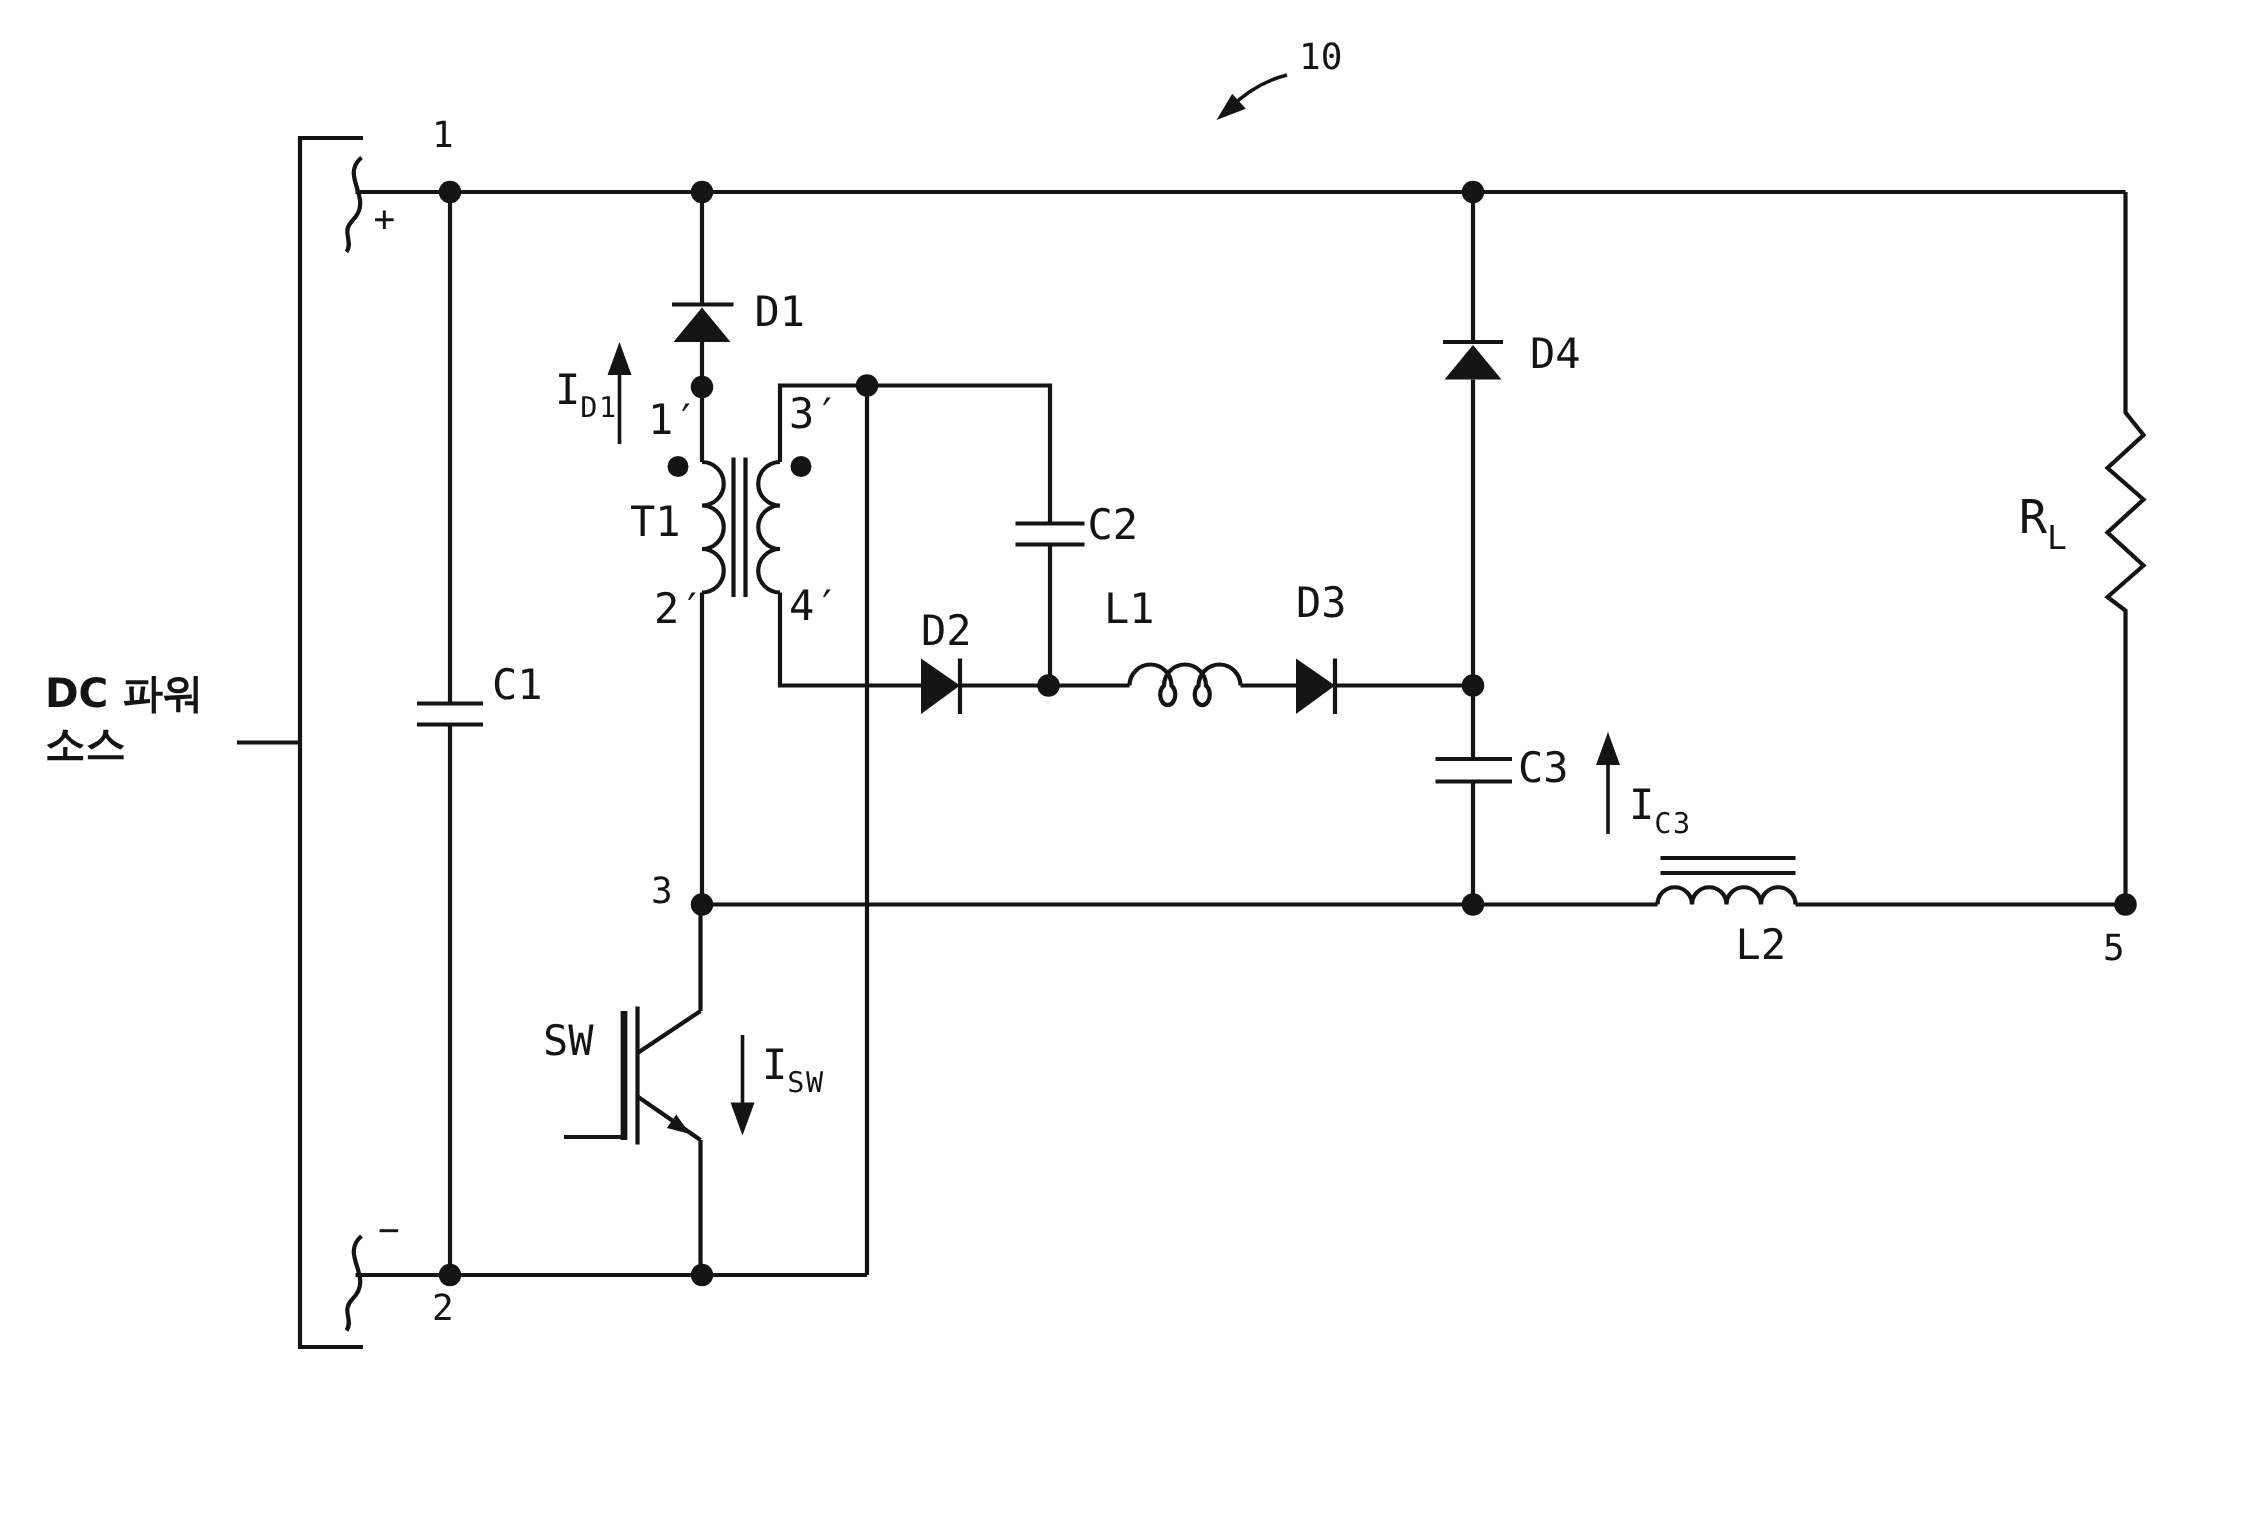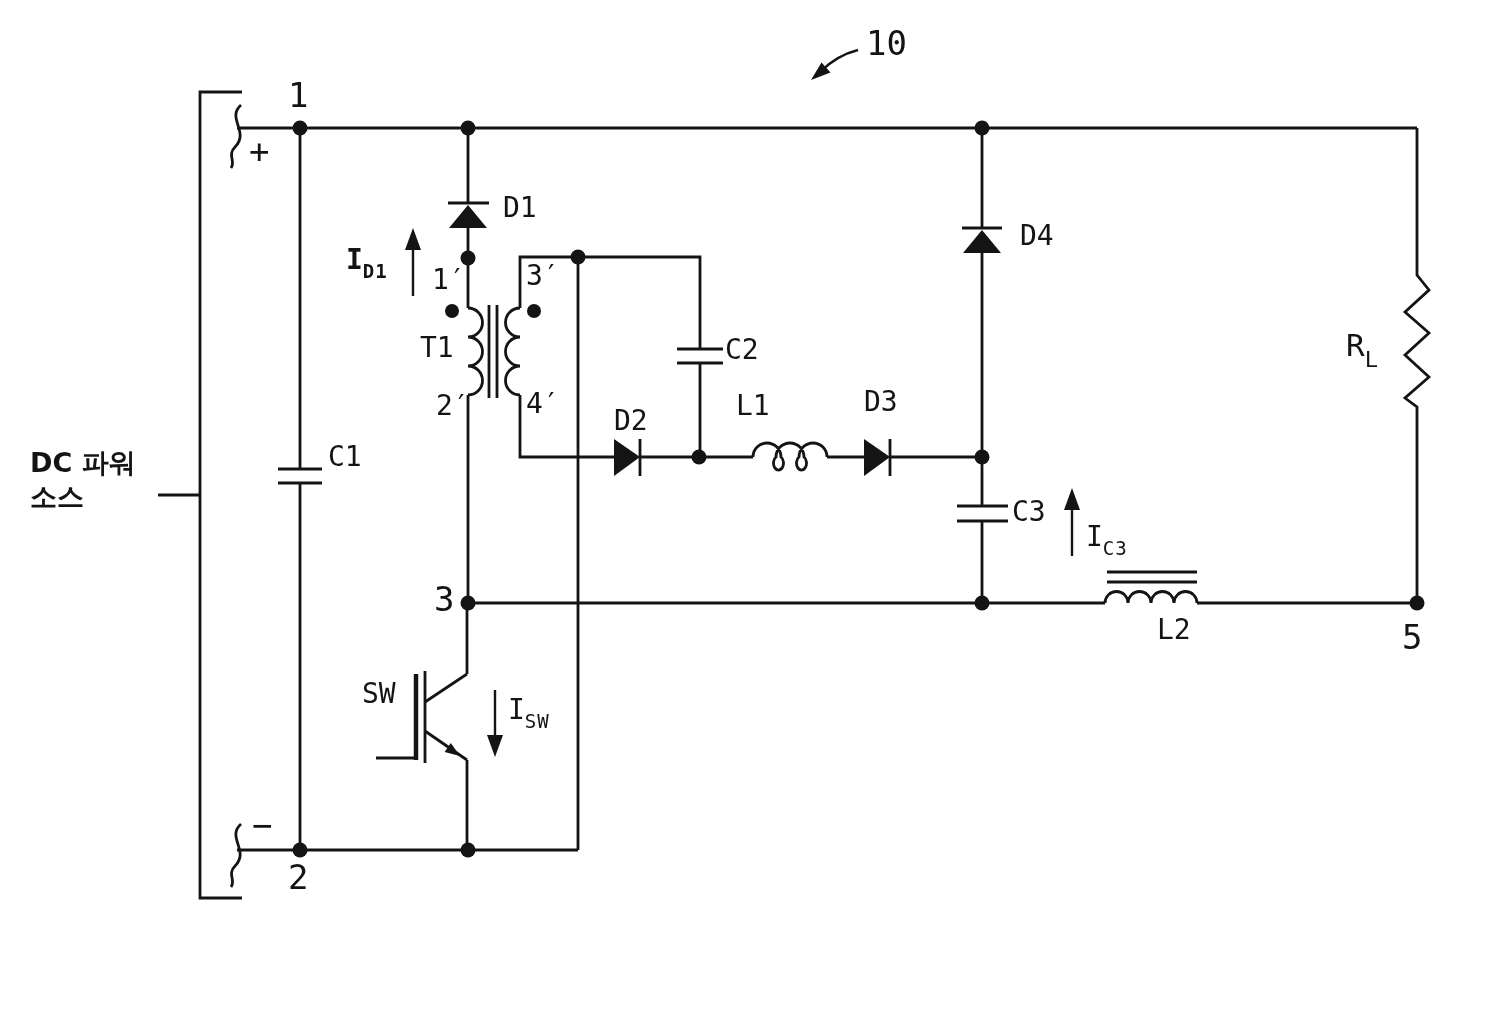--- a/index.html
+++ b/index.html
@@ -13,21 +13,21 @@
   }
   svg.circuit{position:absolute;left:0;top:0;}
   .lbl{
     position:absolute;
     font-size:28px;
     line-height:1;
     white-space:nowrap;
     color:#141414;
     user-select:none;
   }
-  .num{font-size:34px;}
+  .num{font-size:24px;}
   .cur .main{font-size:28px;}
   .cur .subsc{font-size:19px;position:relative;top:9px;letter-spacing:1px;}
   .load .main{font-size:31px;}
   .load .subsc{font-size:22px;position:relative;top:11px;}
   .korean{
     font-family:"DejaVu Sans","Liberation Sans",sans-serif;
     font-weight:bold;
     font-size:27px;
     line-height:34px;
     text-align:left;
@@ -189,21 +189,21 @@
   <div class="lbl" style="left:436px;top:392px;">2′</div>
   <div class="lbl" style="left:526px;top:262px;">3′</div>
   <div class="lbl" style="left:526px;top:390px;">4′</div>
 
   <div class="lbl" style="left:362px;top:680px;">SW</div>
 
   <div class="lbl load" style="left:1346px;top:330px;">
     <span class="main">R</span><span class="subsc">L</span>
   </div>
 
-  <div class="lbl cur" style="left:346px;top:246px;font-weight:bold;">
+  <div class="lbl cur" style="left:370px;top:246px;">
     <span class="main">I</span><span class="subsc">D1</span>
   </div>
   <div class="lbl cur" style="left:508px;top:696px;">
     <span class="main">I</span><span class="subsc">SW</span>
   </div>
   <div class="lbl cur" style="left:1086px;top:523px;">
     <span class="main">I</span><span class="subsc">C3</span>
   </div>
 
 </div>

